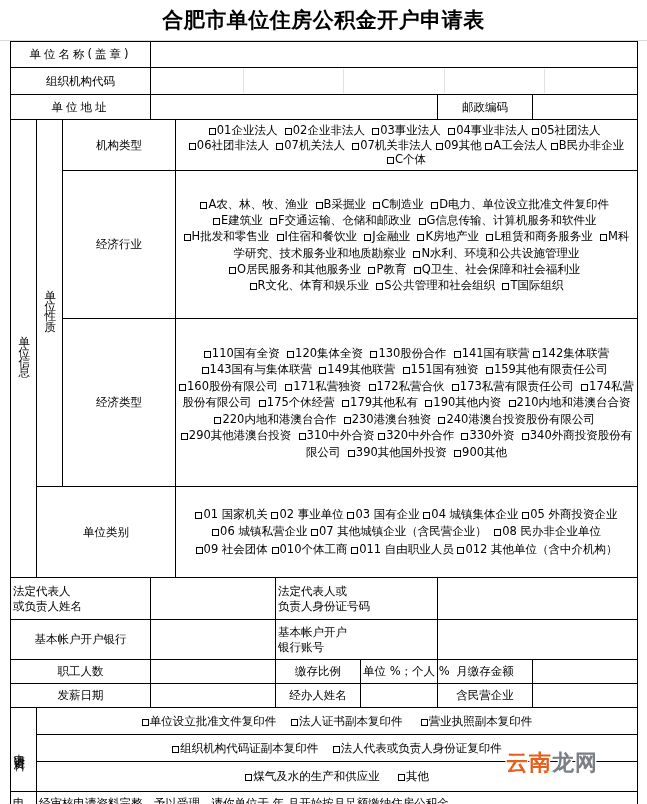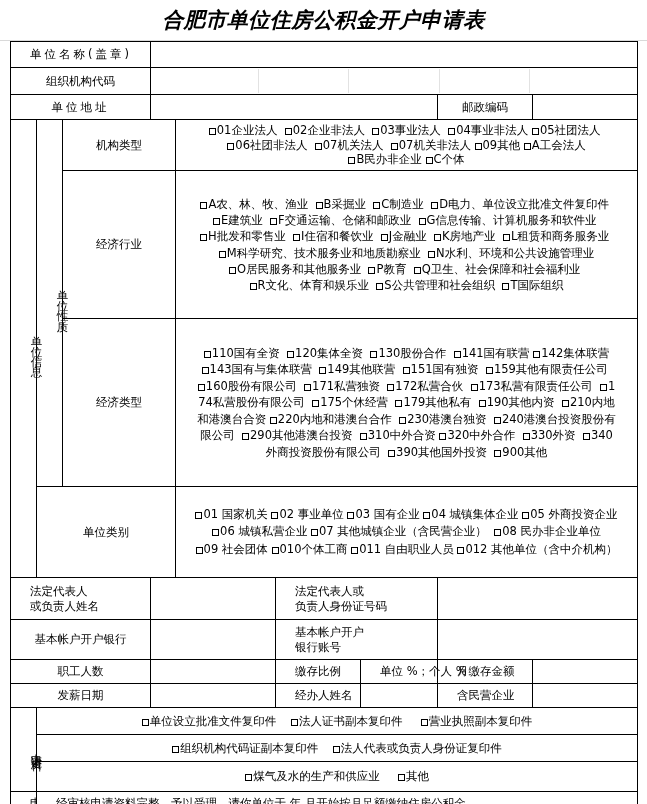--- a/index.html
+++ b/index.html
@@ -27,33 +27,32 @@
     align-items: center;
     justify-content: center;
     border-bottom: 1px solid #d9d9d9;
   }
   .title {
     font-size: 21px;
     font-weight: bold;
     letter-spacing: 0.5px;
     color: #000;
     font-family: "DejaVu Sans", "Liberation Sans", sans-serif;
-    font-style: italic;
   }
   table.form {
     border-collapse: collapse;
     width: 627px;
     margin-left: 10px;
     table-layout: fixed;
   }
   table.form td {
     border: 1px solid #000;
     font-size: 11.5px;
     color: #000;
-    padding: 1px 19px;
+    padding: 1px 2px;
     vertical-align: middle;
     line-height: 1.28;
     font-family: "DejaVu Sans", "Liberation Sans", sans-serif;
   }
   .lbl {
     text-align: center;
     white-space: nowrap;
   }
   .lbl-spaced {
     text-align: center;
@@ -352,14 +351,15 @@
     </tr>
 
     <tr class="note-row">
       <td class="lbl" style="width:26px;height:20px">申</td>
       <td colspan="8">经审核申请资料完整，予以受理，请你单位于     年     月开始按月足额缴纳住房公积金。</td>
     </tr>
 
   </tbody>
     </table>
 
+  <div class="watermark"><span>云南</span><span class="wm2">龙网</span></div>
 
 </div>
 
 </body></html>

